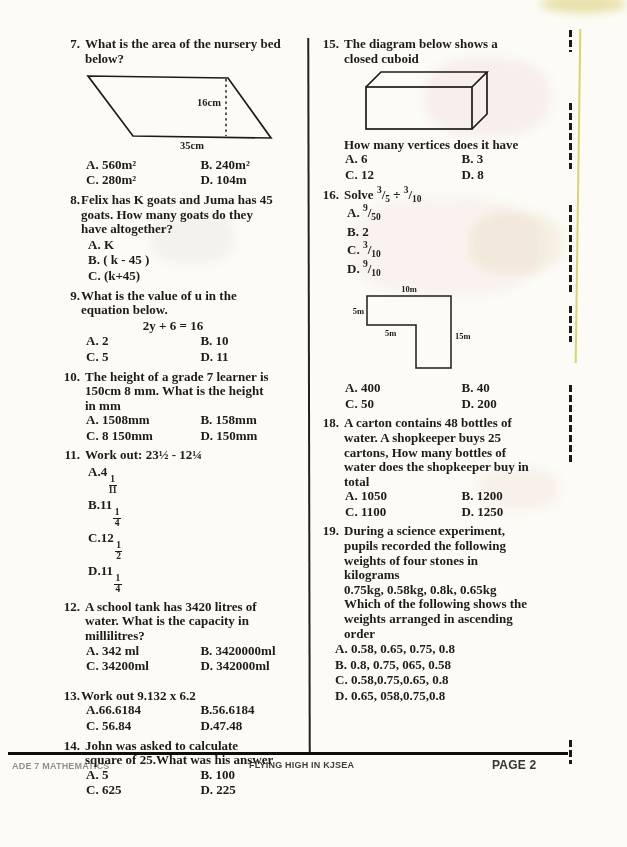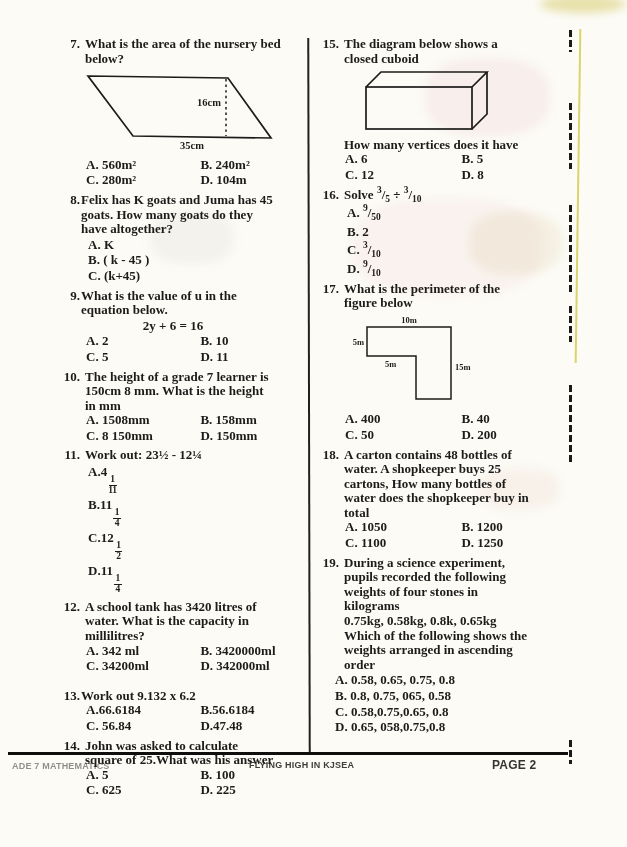--- a/index.html
+++ b/index.html
@@ -217,47 +217,40 @@
         <div class="diag diag-cuboid" data-name="cuboid-diagram"><svg width="135" height="64" viewBox="0 0 135 64">
             <g fill="none" stroke="#1d1c1a" stroke-width="1.7">
               <rect x="5" y="19" width="106" height="42"></rect>
               <polyline points="5,19 20,4 126,4 111,19"></polyline>
               <polyline points="126,4 126,46 111,61"></polyline>
             </g>
           </svg></div>
         <div class="note-line" data-name="question-line">How many vertices does it have</div>
         <div class="opts-grid" data-name="options">
           <span class="opt" data-name="option-15-A">A. 6</span>
-          <span class="opt" data-name="option-15-B">B. 5</span>
+          <span class="opt" data-name="option-15-B">B. 3</span>
           <span class="opt" data-name="option-15-C">C. 12</span>
           <span class="opt" data-name="option-15-D">D. 8</span>
         </div>
       </div>
       <div class="question" data-name="question-16">
         <div class="qhead" data-name="question-head">
           <span class="qnum" data-name="question-number">16.</span>
           <div class="qtext" data-name="question-text">
             <div data-name="question-line">Solve <span class="ifrac" data-name="inline-fraction"><sup>3</sup>/<sub>5</sub></span> ÷ <span class="ifrac" data-name="inline-fraction"><sup>3</sup>/<sub>10</sub></span></div>
           </div>
         </div>
         <div class="opts-stack" data-name="options">
           <span class="opt" data-name="option-16-A">A. <span class="ifrac" data-name="inline-fraction"><sup>9</sup>/<sub>50</sub></span></span>
           <span class="opt" data-name="option-16-B">B. 2</span>
           <span class="opt" data-name="option-16-C">C. <span class="ifrac" data-name="inline-fraction"><sup>3</sup>/<sub>10</sub></span></span>
           <span class="opt" data-name="option-16-D">D. <span class="ifrac" data-name="inline-fraction"><sup>9</sup>/<sub>10</sub></span></span>
         </div>
       </div>
       <div class="question" data-name="question-17">
-        <div class="qhead" data-name="question-head">
-          <span class="qnum" data-name="question-number">17.</span>
-          <div class="qtext" data-name="question-text">
-            <div data-name="question-line">What is the perimeter of the</div>
-            <div data-name="question-line">figure below</div>
-          </div>
-        </div>
         <div class="diag diag-lshape" data-name="lshape-diagram"><svg width="142" height="94" viewBox="0 0 142 94">
             <polygon points="22,14 106,14 106,86 71,86 71,43 22,43" fill="none" stroke="#1d1c1a" stroke-width="1.5"></polygon>
             <text x="64" y="10" text-anchor="middle" font-size="8.5">10m</text>
             <text x="19" y="32" text-anchor="end" font-size="8.5">5m</text>
             <text x="40" y="54" font-size="8.5">5m</text>
             <text x="110" y="57" font-size="8.5">15m</text>
           </svg></div>
         <div class="opts-grid" data-name="options">
           <span class="opt" data-name="option-17-A">A. 400</span>
           <span class="opt" data-name="option-17-B">B. 40</span>

